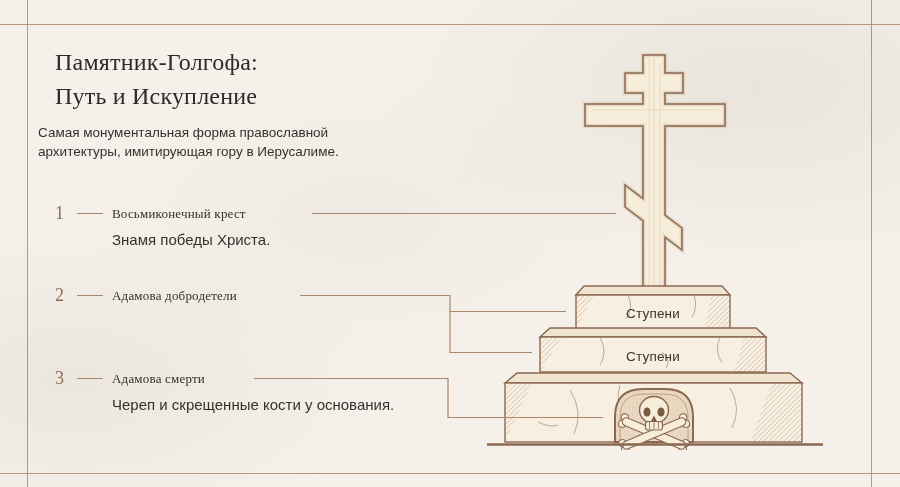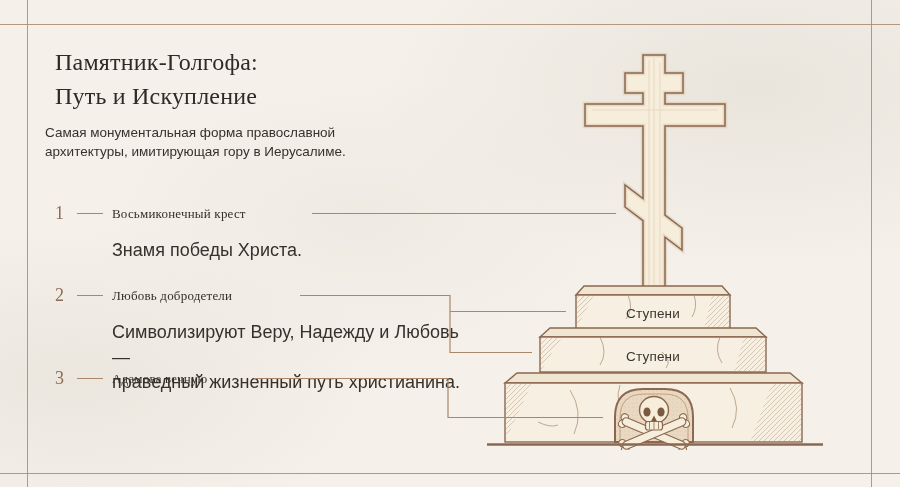--- a/index.html
+++ b/index.html
@@ -24,38 +24,38 @@
   .frame-top{top:24px}.frame-bottom{top:473px}
   .frame-left{left:27px}.frame-right{left:871px}
 
   .title{
     position:absolute;left:55px;top:45px;
     font-family:"Liberation Serif","DejaVu Serif",serif;
     font-size:24px;line-height:34px;font-weight:500;
     color:var(--ink,#2e2b27);white-space:pre-line;letter-spacing:.2px;
   }
   .subtitle{
-    position:absolute;left:45px;top:124px;
+    position:absolute;left:38px;top:124px;
     font-size:13.5px;line-height:1.4;white-space:pre-line;color:var(--body-text);
   }
 
   .item{position:absolute;left:55px;width:420px}
   .item1{top:202px}.item2{top:284px}.item3{top:367px}
   .item-head{display:flex;align-items:center;height:23px}
   .num{
     width:22px;font-family:"Liberation Serif","DejaVu Serif",serif;
     font-size:18px;color:var(--accent,#8e6c53);
   }
   .dash{width:26px;height:1px;background:var(--line,#a8876a)}
   .item-title{
     margin-left:9px;font-family:"Liberation Serif","DejaVu Serif",serif;
     font-size:13px;color:#323029;letter-spacing:.2px;
   }
   .item-body{margin-left:57px}
-  .desc{margin-top:13px;font-size:18px;line-height:1.38;white-space:pre-line}
+  .desc{margin-top:5px;font-size:15px;line-height:1.38;white-space:pre-line}
   .note{margin-top:10px;font-size:13.5px;line-height:1.38;white-space:pre-line}
   .note b{font-weight:700}
 
   svg.overlay{position:absolute;left:0;top:0;z-index:3;pointer-events:none}
   svg.monument{position:absolute;left:480px;top:30px;z-index:2}
 
   .s-draw{stroke:var(--draw,#8a6750);}
   .s-bevel{stroke:#dac7ab;}
   .s-crack{stroke:var(--draw-light,#ab8a6d);}
   .s-line{stroke:var(--line,#a8876a);}
@@ -90,35 +90,32 @@
   </div>
   <div class="item-body">
     <p class="desc">Знамя победы Христа.</p>
   </div>
 </div>
 
 <div class="item item2">
   <div class="item-head">
     <span class="num">2</span>
     <span class="dash"></span>
-    <span class="item-title">Любовь добродетели</span>
-  </div>
-  <div class="item-body">
-    <p class="desc">Символизируют Веру, Надежду и Любовь —
-праведный жизненный путь христианина.</p>
+    <span class="item-title">Адамова добродетели</span>
   </div>
 </div>
 
 <div class="item item3">
   <div class="item-head">
     <span class="num">3</span>
     <span class="dash"></span>
-    <span class="item-title">Адамова вечную</span>
+    <span class="item-title">Адамова смерти</span>
   </div>
   <div class="item-body">
+    <p class="desc">Череп и скрещенные кости у основания.</p>
   </div>
 </div>
 
 <svg class="monument" width="360" height="420" viewBox="0 0 360 420">
   <defs>
     <pattern id="hatch" width="5" height="5" patternUnits="userSpaceOnUse">
       <path d="M0,5 l5,-5" stroke="#b08d6d" stroke-width="0.6"></path>
     </pattern>
     <pattern id="dots" width="4" height="4" patternUnits="userSpaceOnUse">
       <circle cx="1" cy="1" r="0.6" fill="#c4a17e"></circle>

